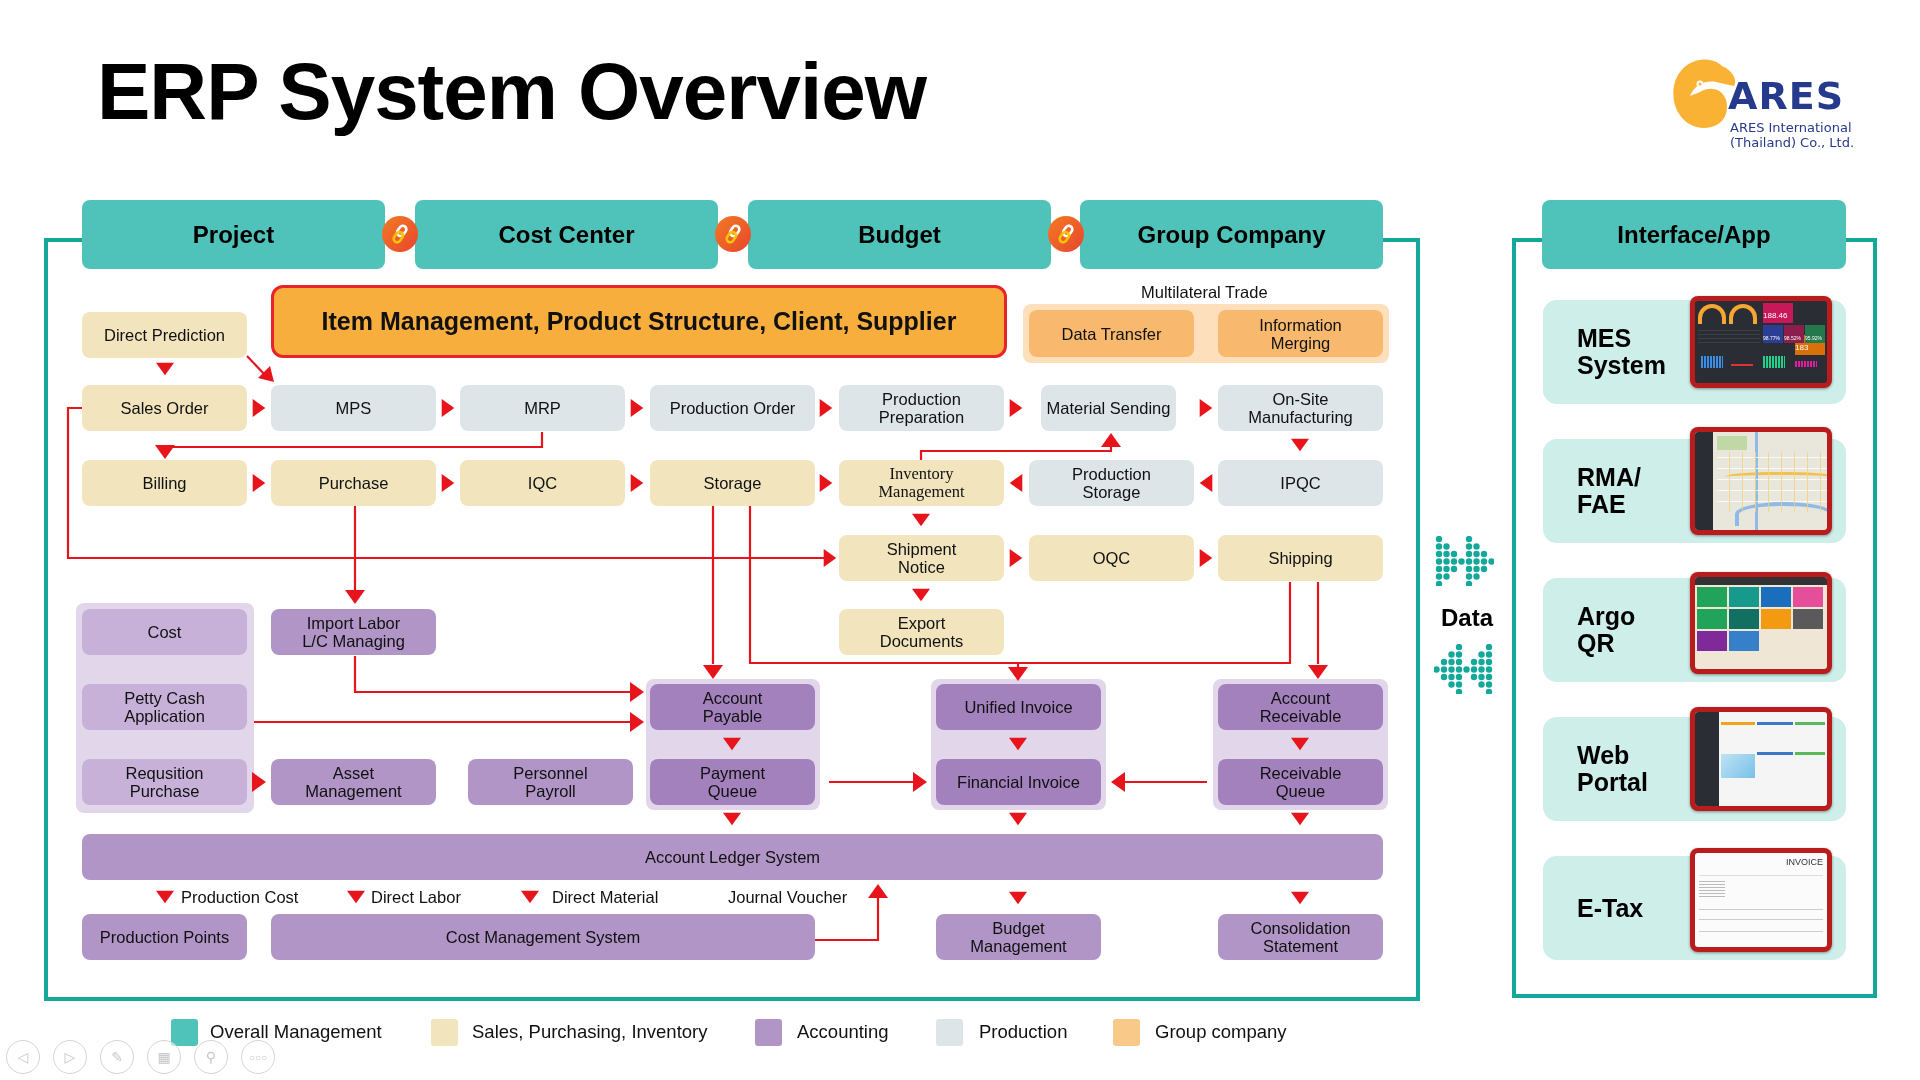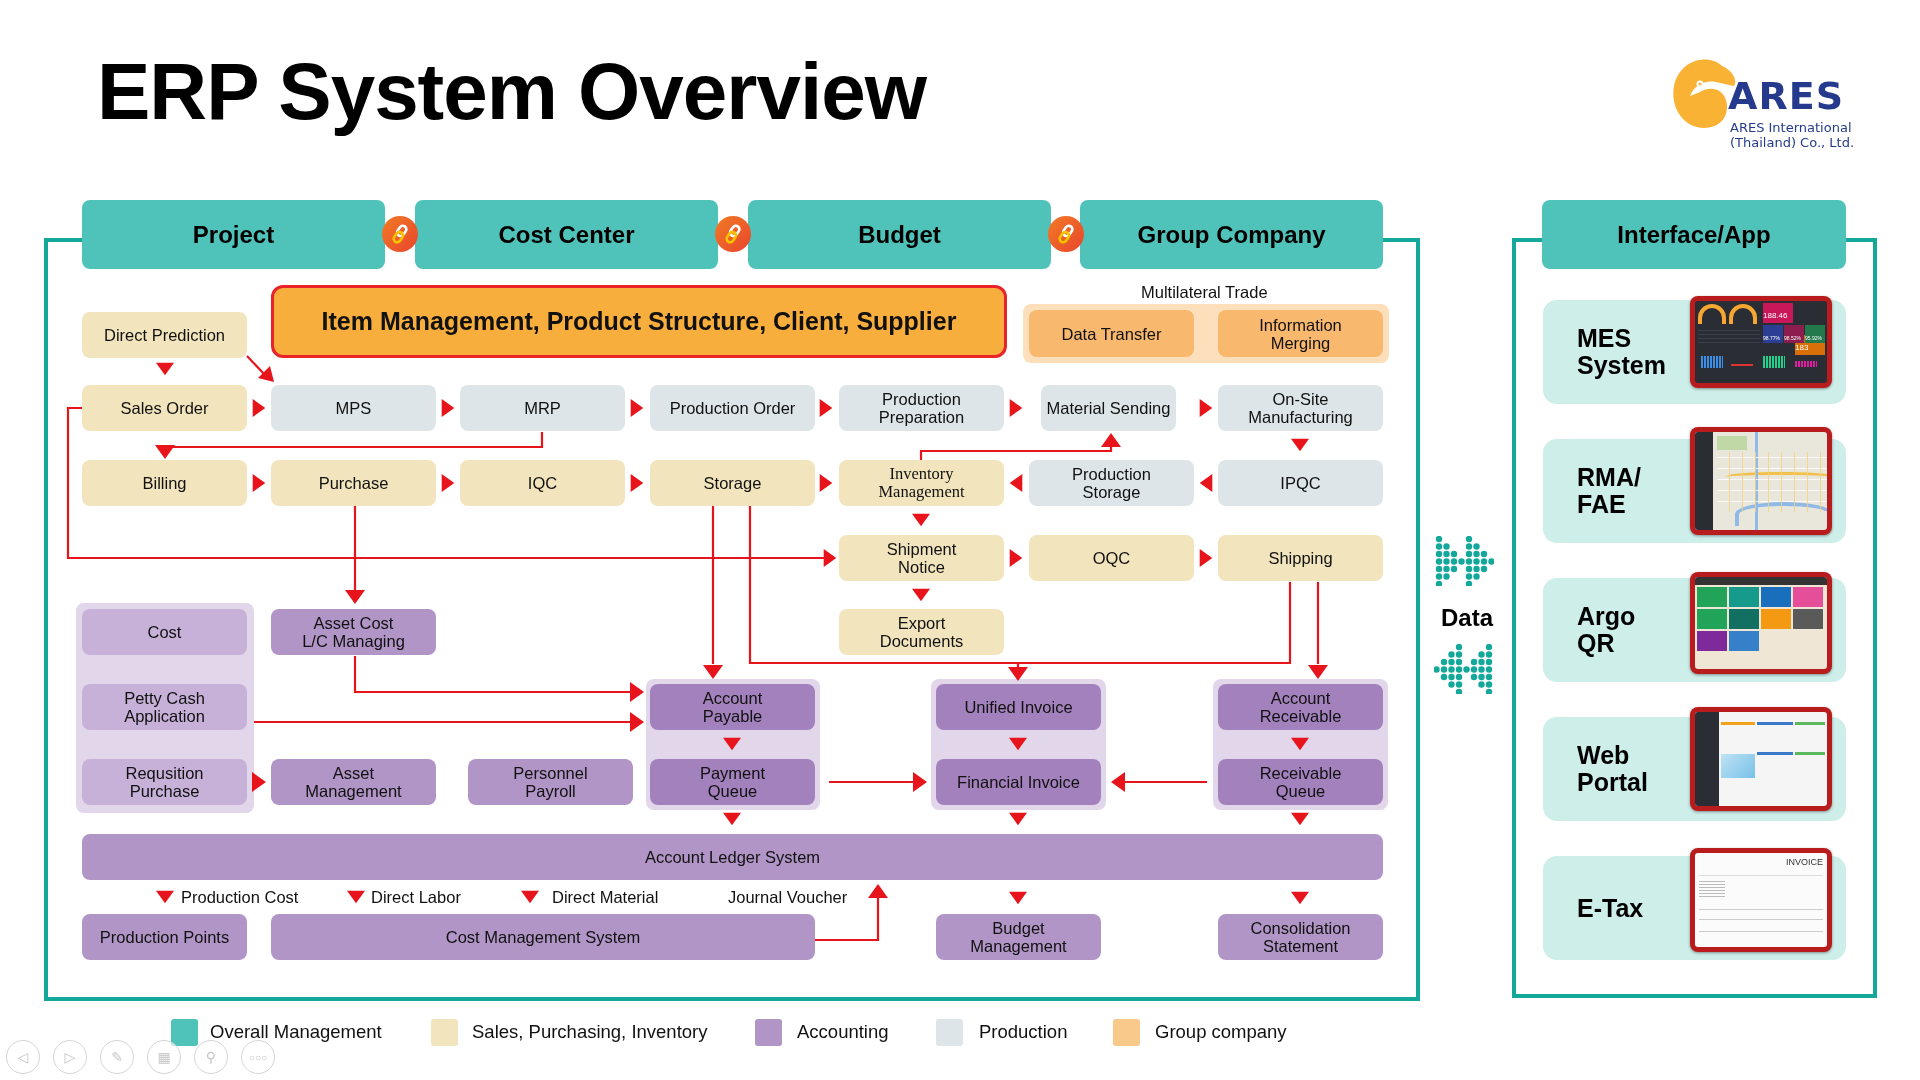--- a/index.html
+++ b/index.html
@@ -209,21 +209,21 @@
 </div>
 <div class="box sales" style="left:1029px;top:535px;width:165px;height:46px;">OQC</div>
 <div class="box sales" style="left:1218px;top:535px;width:165px;height:46px;">Shipping</div>
 
 <div class="box sales" style="left:839px;top:609px;width:165px;height:46px;flex-direction:column;">
   <span>Export</span>
     <span>Documents</span>
 </div>
 <div class="box acctl" style="left:82px;top:609px;width:165px;height:46px;">Cost</div>
 <div class="box acct" style="left:271px;top:609px;width:165px;height:46px;flex-direction:column;">
-  <span>Asset Cost</span>
+  <span>Import Labor</span>
     <span>L/C Managing</span>
 </div>
 
 <div class="box acctl" style="left:82px;top:684px;width:165px;height:46px;flex-direction:column;">
   <span>Petty Cash</span>
     <span>Application</span>
 </div>
 <div class="box acct2" style="left:650px;top:684px;width:165px;height:46px;flex-direction:column;">
   <span>Account</span>
     <span>Payable</span>

